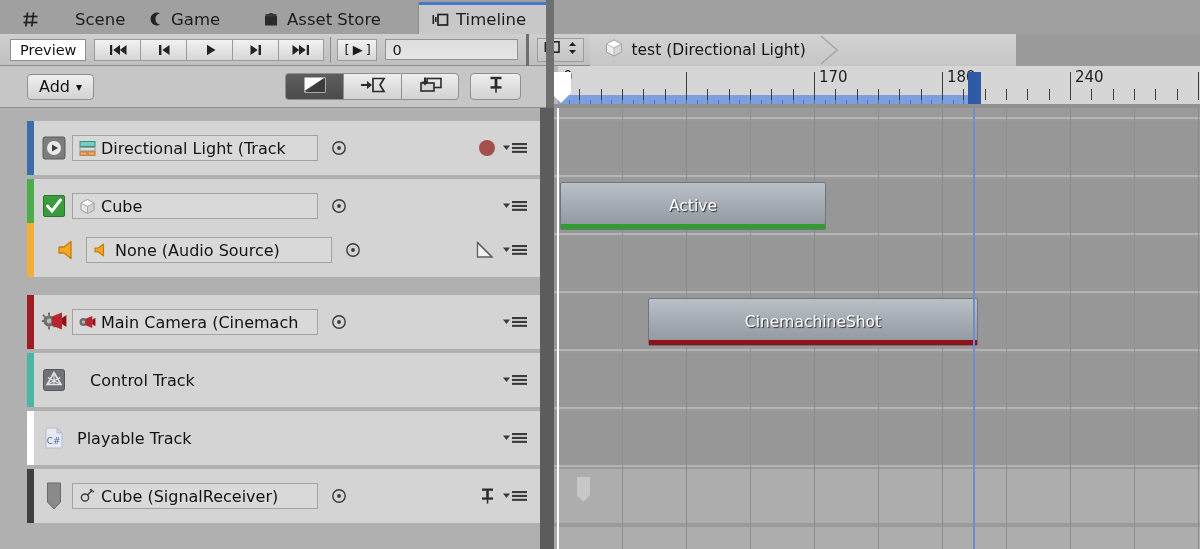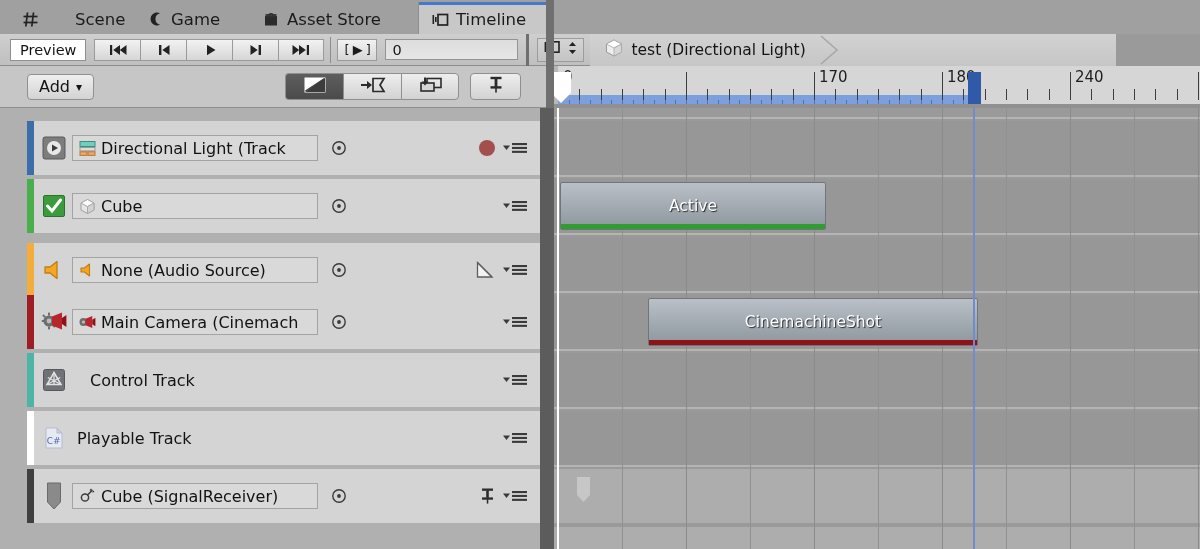--- a/index.html
+++ b/index.html
@@ -29,21 +29,21 @@
     border-top: 3px solid #4878c8;
     border-left: 1px solid #8d8d8d;
     border-right: 1px solid #8d8d8d;
     top: 2px; height: 32px;
     border-radius: 2px 2px 0 0;
   }
   .tab .ticon { display: inline-flex; align-items: center; justify-content: center; width: 18px; height: 18px; }
 
   
   .toolbar {
-    position: absolute; left: 0; top: 34px; width: 1116px; height: 32px;
+    position: absolute; left: 0; top: 34px; width: 1016px; height: 32px;
     background: linear-gradient(#cfcfcf, #bfbfbf);
     border-bottom: 1px solid #8c8c8c;
     display: flex; align-items: center;
   }
   .tb-btn {
     height: 22px; min-width: 22px;
     background: linear-gradient(#f2f2f2, #d6d6d6);
     border: 1px solid #9a9a9a;
     display: inline-flex; align-items: center; justify-content: center;
     font-size: 13.5px; color: #1b1b1b;
@@ -551,21 +551,21 @@
       <path d="M1 5.5 L8 5.5 L4.5 10 Z" fill="#3a3a3a"></path>
       <g fill="#3a3a3a">
                 <rect x="10" y="3" width="15" height="2.1"></rect>
       <rect x="10" y="6.9" width="15" height="2.1"></rect>
                 <rect x="10" y="10.8" width="15" height="2.1"></rect>
               </g>
             </svg>
           </div>
         </div>
       </div>
-      <div class="trow" style="top: 135px;">
+      <div class="trow" style="top: 115px; padding-left: 14px;">
         <div class="accent" style="background: rgb(242, 173, 60);"></div>
         <div class="tico">
           <svg width="24" height="22" viewBox="0 0 24 22">
       <path d="M3 8 L8 8 L15 2.5 L15 19.5 L8 14 L3 14 Z" fill="#f5a623" stroke="#c07d12" stroke-width="1.3" stroke-linejoin="round"></path>
           </svg>
         </div>
         <div class="namefield">
           <span class="nf-ico">
             <svg width="17" height="16" viewBox="0 0 17 16">
       <path d="M2 6 L5.5 6 L10.5 2 L10.5 14 L5.5 10 L2 10 Z" fill="#f5a623" stroke="#c07d12" stroke-width="1.1" stroke-linejoin="round"></path>

